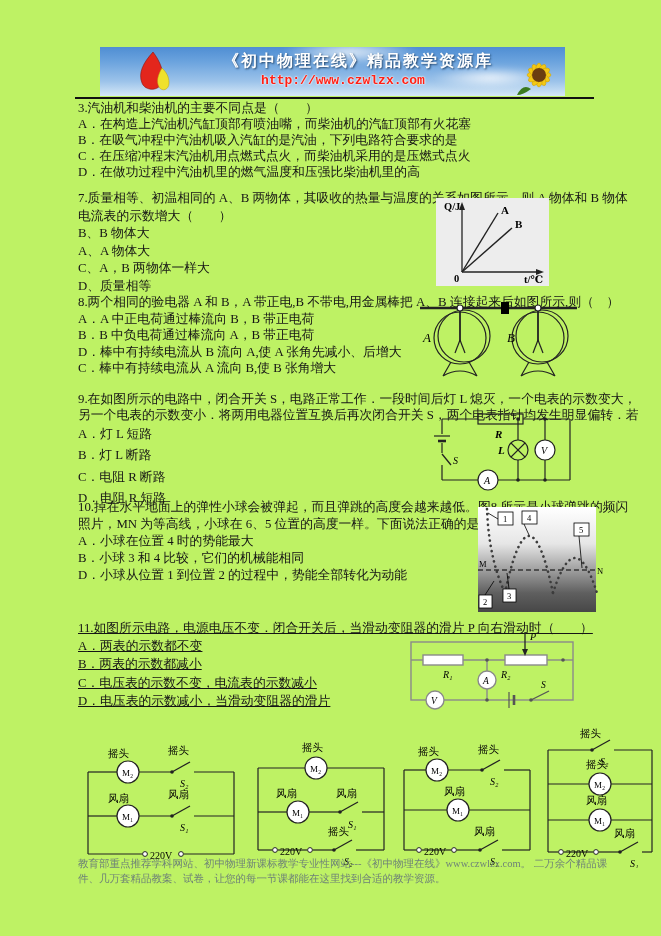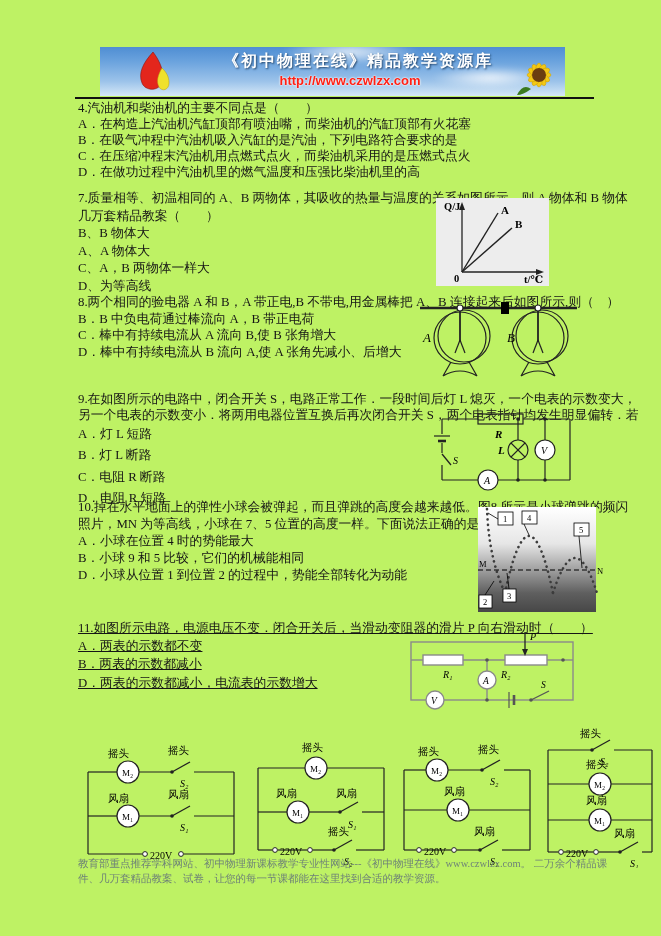--- a/index.html
+++ b/index.html
@@ -3,22 +3,22 @@
 <meta charset="utf-8">
 <style>
   html,body{margin:0;padding:0;background:#fff;}
   .page{position:relative;width:661px;height:936px;background:#bef264;overflow:hidden;
         font-family:"Liberation Serif","DejaVu Serif",serif;color:#151515;}
   .banner{position:absolute;left:100px;top:47px;width:465px;height:49px;overflow:hidden;
           background:linear-gradient(180deg,#4f8ed3 0%,#6ba3de 30%,#9cc3ea 70%,#d6e8f7 100%);}
   .cloud{position:absolute;border-radius:50%;filter:blur(3px);background:radial-gradient(ellipse at center,rgba(255,255,255,.85),rgba(255,255,255,0) 70%);}
   .banner-title{position:absolute;left:108px;top:4px;width:300px;text-align:center;color:#ffffff;
                 font-weight:bold;font-size:16px;letter-spacing:2px;text-shadow:1px 1px 2px #23456b;white-space:nowrap;}
-  .banner-url{position:absolute;left:120px;top:26px;width:260px;text-align:center;color:#ff2015;
-              font-weight:bold;font-size:13px;font-family:Liberation Sans, sans-serif;
+  .banner-url{position:absolute;left:113px;top:26px;width:260px;text-align:center;color:#ff2015;
+              font-weight:bold;font-size:13px;font-family:Liberation Mono, monospace;
               text-shadow:0 0 2px #ffffff,0 0 2px #ffffff;white-space:nowrap;}
   .hrule{position:absolute;left:75px;top:97px;width:519px;height:2px;background:#111;}
   .q{position:absolute;left:78px;font-size:12.8px;color:#151515;}
   .ln{white-space:nowrap;}
   .fig{position:absolute;}
   svg text{font-family:"Liberation Serif","DejaVu Serif",serif;}
   .footer{position:absolute;left:78px;top:856px;font-size:10.5px;line-height:15px;color:#6e8277;width:560px;}
 </style>
 </head>
 <body>
@@ -45,34 +45,34 @@
             <ellipse rx="12" ry="4" transform="rotate(150)"></ellipse>
         </g>
         <circle r="7" fill="#6b3d10"></circle>
       </g>
       <path d="M8,46 Q14,34 22,40 Q14,46 8,46 Z" fill="#3a7a1e"></path>
     </svg>
   </div>
   <div class="hrule"></div>
 
   <div class="q" style="top:100px;line-height:16.1px;">
-    <div class="ln">4.汽油机和柴油机的主要不同点是（　　）</div>
+    <div class="ln">3.汽油机和柴油机的主要不同点是（　　）</div>
     <div class="ln">A．在构造上汽油机汽缸顶部有喷油嘴，而柴油机的汽缸顶部有火花塞</div>
     <div class="ln">B．在吸气冲程中汽油机吸入汽缸的是汽油，下列电路符合要求的是</div>
     <div class="ln">C．在压缩冲程末汽油机用点燃式点火，而柴油机采用的是压燃式点火</div>
     <div class="ln">D．在做功过程中汽油机里的燃气温度和压强比柴油机里的高</div>
   </div>
 
   <div class="q" style="top:190px;line-height:17.6px;">
     <div class="ln">7.质量相等、初温相同的 A、B 两物体，其吸收的热量与温度的关系如图所示，则 A 物体和 B 物体</div>
-    <div class="ln">几万套精品教案（　　）</div>
+    <div class="ln">电流表的示数增大（　　）</div>
     <div class="ln">B、B 物体大</div>
     <div class="ln">A、A 物体大</div>
     <div class="ln">C、A，B 两物体一样大</div>
-    <div class="ln">D、为等高线</div>
+    <div class="ln">D、质量相等</div>
   </div>
 
   <svg class="fig" style="left:436px;top:198px;" width="113" height="88" viewBox="0 0 113 88">
     <rect x="0" y="0" width="113" height="88" fill="#ededed"></rect>
     <g stroke="#222" stroke-width="1.3">
       <line x1="26" y1="74" x2="26" y2="9"></line>
       <line x1="26" y1="74" x2="103" y2="74"></line>
     </g>
     <polygon points="26,4 23,12 29,12" fill="#222"></polygon>
     <polygon points="108,74 100,71 100,77" fill="#222"></polygon>
@@ -82,23 +82,24 @@
     </g>
     <text x="8" y="12" font-size="10.5" font-weight="bold">Q/J</text>
     <text x="88" y="85" font-size="10.5" font-weight="bold">t/℃</text>
     <text x="18" y="84" font-size="10.5" font-weight="bold">0</text>
     <text x="65" y="16" font-size="11" font-weight="bold">A</text>
     <text x="79" y="30" font-size="11" font-weight="bold">B</text>
   </svg>
 
   <div class="q" style="top:294px;line-height:16.6px;">
     <div class="ln">8.两个相同的验电器 A 和 B，A 带正电,B 不带电,用金属棒把 A、B 连接起来后如图所示,则（　）</div>
+    <div class="ln">A．A 中正电荷通过棒流向 B，B 带正电荷</div>
     <div class="ln">B．B 中负电荷通过棒流向 A，B 带正电荷</div>
+    <div class="ln">D．棒中有持续电流从 B 流向 A,使 A 张角先减小、后增大</div>
     <div class="ln">C．棒中有持续电流从 A 流向 B,使 B 张角增大</div>
-    <div class="ln">D．棒中有持续电流从 B 流向 A,使 A 张角先减小、后增大</div>
   </div>
 
   <svg class="fig" style="left:415px;top:296px;" width="175" height="84" viewBox="0 0 175 84">
     <g stroke="#222" fill="none">
       <line x1="5" y1="12" x2="162" y2="12" stroke-width="2.4"></line>
       <rect x="86" y="6" width="8" height="12" fill="#000" stroke="none"></rect>
     </g>
     <g stroke="#222" fill="none" stroke-width="1.2">
       <circle cx="45" cy="42" r="26"></circle>
         <circle cx="49" cy="40" r="26"></circle>
@@ -168,23 +169,23 @@
     </g>
     <text x="63" y="26" font-size="11" font-style="italic" font-weight="bold">R</text>
     <text x="21" y="52" font-size="10" font-style="italic">S</text>
     <text x="66" y="42" font-size="11" font-style="italic" font-weight="bold">L</text>
     <text x="109" y="42" font-size="10" font-style="italic">V</text>
     <text x="52" y="72" font-size="10" font-style="italic">A</text>
   </svg>
 
   <div class="q" style="top:499px;line-height:17.1px;">
     <div class="ln">10.掉在水平地面上的弹性小球会被弹起，而且弹跳的高度会越来越低。图8 所示是小球弹跳的频闪</div>
-    <div class="ln">照片，MN 为等高线，小球在 7、5 位置的高度一样。下面说法正确的是</div>
+    <div class="ln">照片，MN 为等高线，小球在 6、5 位置的高度一样。下面说法正确的是</div>
     <div class="ln">A．小球在位置 4 时的势能最大</div>
-    <div class="ln">B．小球 9 和 5 比较，它们的机械能相同</div>
+    <div class="ln">B．小球 3 和 4 比较，它们的机械能相同</div>
     <div class="ln">D．小球从位置 1 到位置 2 的过程中，势能全部转化为动能</div>
   </div>
 
   <svg class="fig" style="left:478px;top:507px;" width="127" height="105" viewBox="0 0 127 105">
     <defs>
       <linearGradient id="gph" x1="0" y1="0" x2="0" y2="1">
         <stop offset="0" stop-color="#ffffff"></stop>
           <stop offset="0.35" stop-color="#e6e6e6"></stop>
         <stop offset="0.6" stop-color="#9f9f9f"></stop>
           <stop offset="0.82" stop-color="#5f5f5f"></stop>
@@ -216,21 +217,22 @@
       <text x="29" y="92">3</text>
     </g>
     <text x="1" y="60" font-size="8.5" fill="#000">M</text>
     <text x="119" y="67" font-size="8.5" fill="#000">N</text>
   </svg>
 
   <div class="q" style="top:619px;line-height:18.2px;text-decoration:underline;">
     <div class="ln">11.如图所示电路，电源电压不变．闭合开关后，当滑动变阻器的滑片 P 向右滑动时（　　）</div>
     <div class="ln">A．两表的示数都不变</div>
     <div class="ln">B．两表的示数都减小</div>
-    <div class="ln">D．两表的示数都减小，电流表的示数增大</div>
+    <div class="ln">C．电压表的示数不变，电流表的示数减小</div>
+    <div class="ln">D．电压表的示数减小，当滑动变阻器的滑片</div>
   </div>
 
   <svg class="fig" style="left:403px;top:628px;" width="180" height="82" viewBox="0 0 180 82">
     <g stroke="#8a8a8a" fill="none" stroke-width="1.4">
       <rect x="8" y="14" width="162" height="58"></rect>
       <line x1="8" y1="32" x2="20" y2="32"></line>
         <line x1="60" y1="32" x2="102" y2="32"></line>
       <line x1="144" y1="32" x2="170" y2="32"></line>
       <line x1="84" y1="32" x2="84" y2="43"></line>
         <line x1="84" y1="61" x2="84" y2="72"></line>

